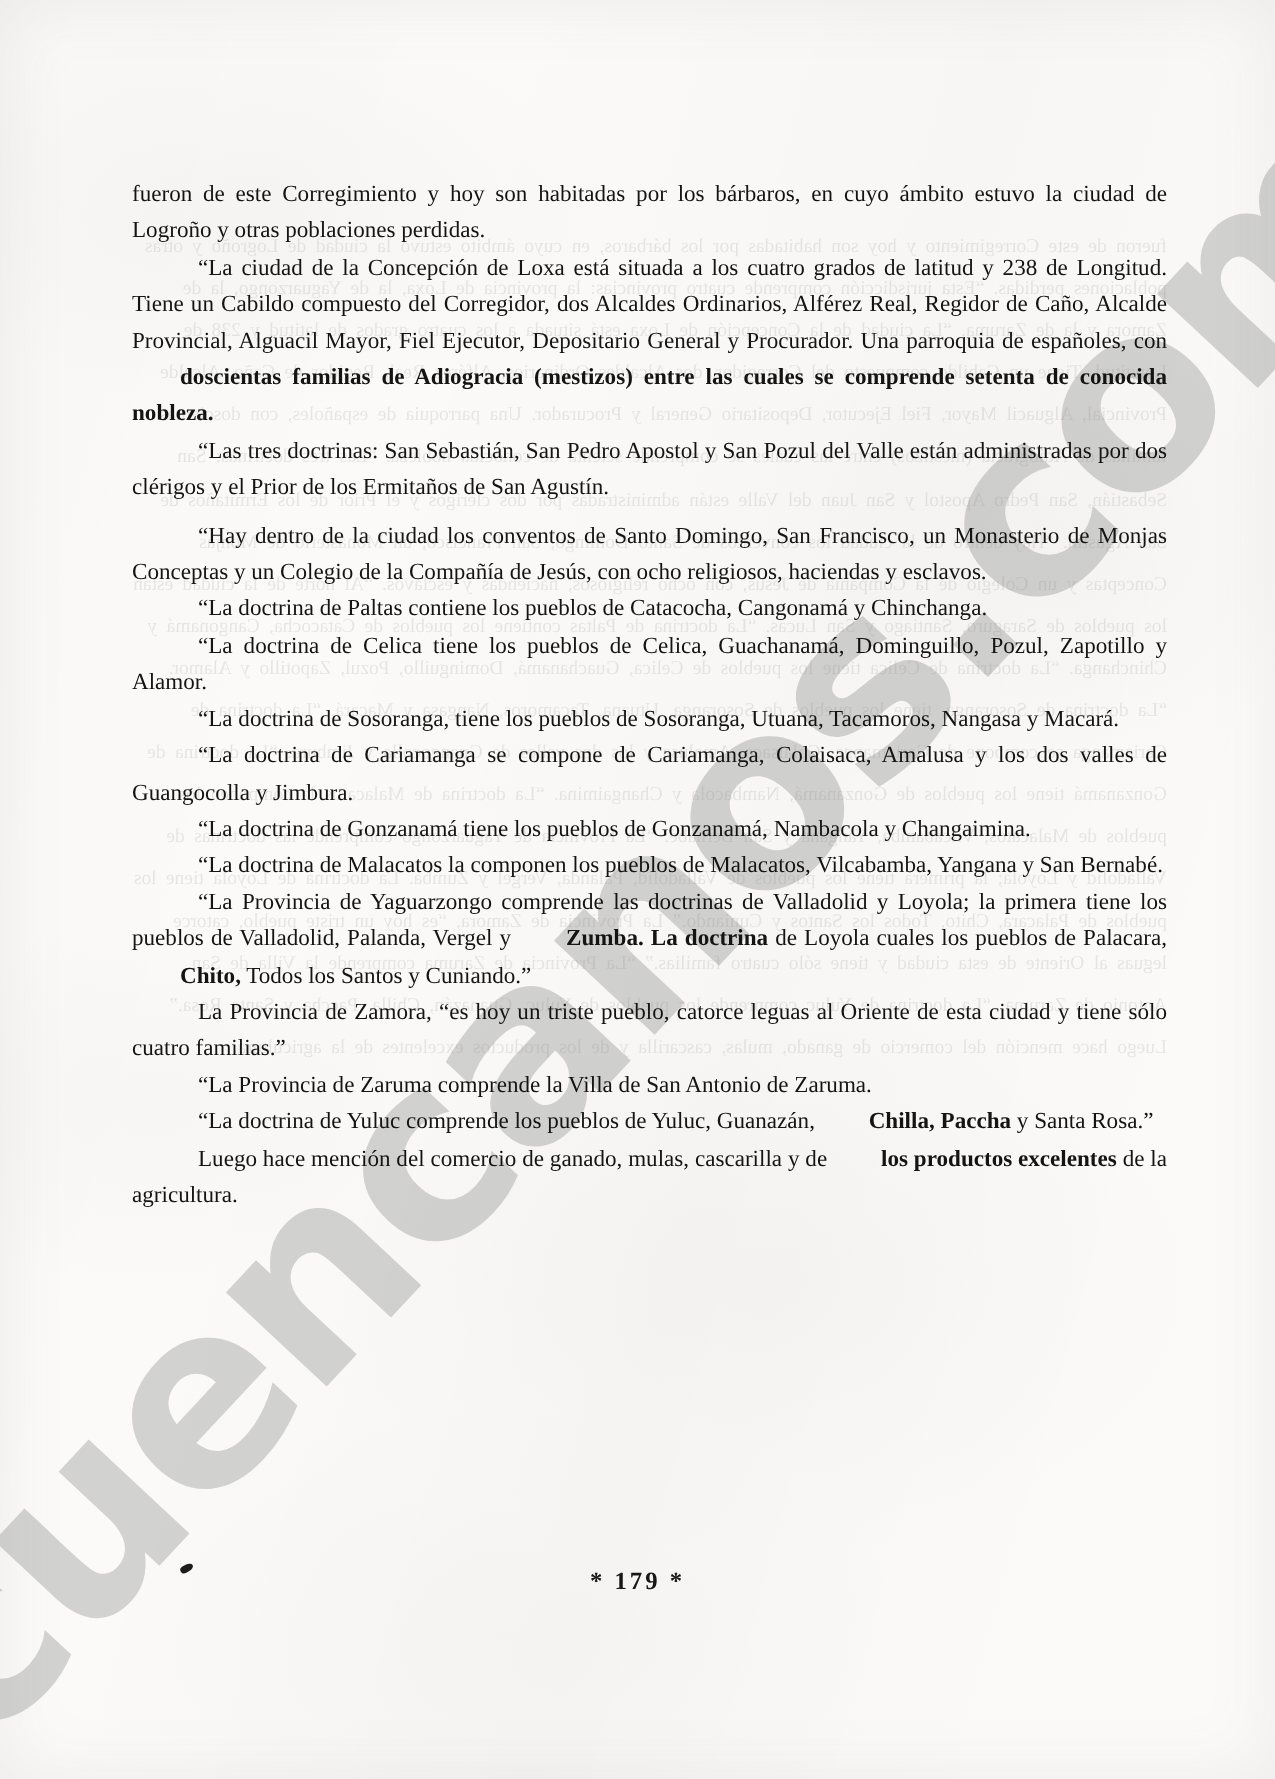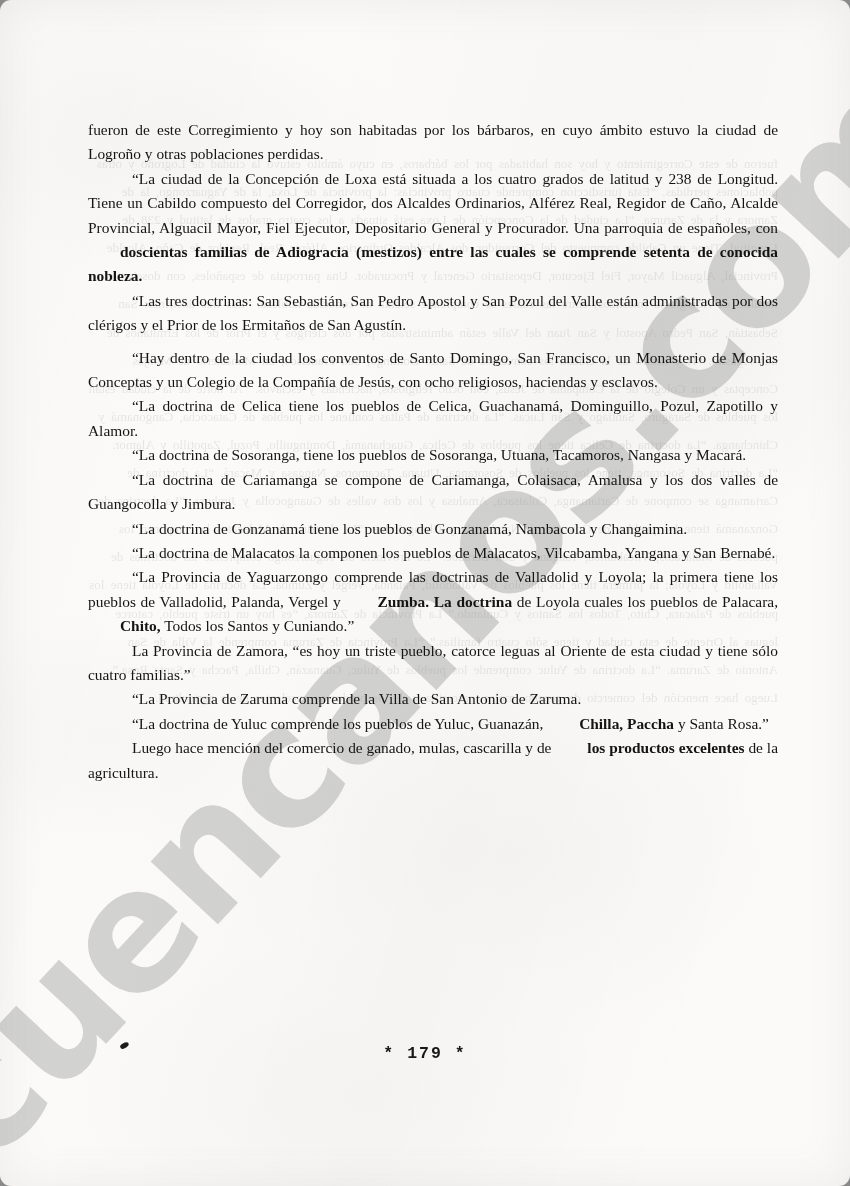--- a/index.html
+++ b/index.html
@@ -7,21 +7,20 @@
     padding: 0;
     background: #8a8a8a;
   }
   .page {
     position: relative;
     width: 850px;
     height: 1186px;
     background: #fbfaf8;
     overflow: hidden;
     font-family: "Liberation Serif", "DejaVu Serif", serif;
-    border-radius: 11px;
   }
   
   .scan-grain {
     position: absolute;
     inset: 0;
     pointer-events: none;
     background:
       radial-gradient(ellipse 340px 190px at 20% 12%, rgba(150,150,150,0.055), rgba(0,0,0,0) 70%),
       radial-gradient(ellipse 300px 230px at 82% 30%, rgba(150,150,150,0.05), rgba(0,0,0,0) 70%),
       radial-gradient(ellipse 420px 260px at 60% 72%, rgba(150,150,150,0.05), rgba(0,0,0,0) 72%),
@@ -86,21 +85,21 @@
   .content p.spaced { margin-top: 8px; }
   .content b { font-weight: 700; margin-left: 32px; }
 
   .page-number {
     position: absolute;
     z-index: 4;
     left: 0;
     right: 0;
     top: 1044px;
     text-align: center;
-    font-family: Liberation Mono, monospace;
+    font-family: Liberation Serif, serif;
     font-weight: 700;
     font-size: 16.5px;
     letter-spacing: 2px;
     color: #171717;
   }
 
   .scan-speck {
     position: absolute;
     z-index: 4;
     left: 120px;
@@ -126,20 +125,21 @@
 
   <div class="bleed-through" id="bleed">fueron de este Corregimiento y hoy son habitadas por los bárbaros, en cuyo ámbito estuvo la ciudad de Logroño y otras poblaciones perdidas.  “Esta jurisdicción comprende cuatro provincias:  la provincia de Loxa, la de Yaguarzongo, la de Zamora y la de Zaruma.  “La ciudad de la Concepción de Loxa está situada a los cuatro grados de latitud y 238 de Longitud.  Tiene un Cabildo compuesto del Corregidor, dos Alcaldes Ordi­narios, Alférez Real, Regidor de Caño, Alcalde Provincial, Alguacil Mayor, Fiel Ejecutor, Depositario General y Procurador.  Una parroquia de españoles, con doscientas familias de Adiogracia (mestizos) entre las cuales se comprende setenta de conocida nobleza.  “Las tres doctrinas:  San Sebastián, San Pedro Apostol y San Juan del Valle están administradas por dos clérigos y el Prior de los Ermitaños de San Agustín.  “Hay dentro de la ciudad los conventos de Santo Domingo, San Francisco, un Monasterio de Monjas Conceptas y un Colegio de la Compañía de Jesús, con ocho religiosos, haciendas y esclavos.  “Al norte de la ciudad están los pueblos de Saraguro, Santiago y San Lucas.  “La doctrina de Paltas contiene los pueblos de Catacocha, Cangonamá y Chinchanga.  “La doctrina de Celica tiene los pueblos de Celica, Guachanamá, Domingui­llo, Pozul, Zapotillo y Alamor.  “La doctrina de Sosoranga, tiene los pueblos de Sosoranga, Utuana, Tacamo­ros, Nangasa y Macará.  “La doctrina de Cariamanga se compone de Cariamanga, Colaisaca, Amalusa y los dos valles de Guangocolla y Jimbura.  “La doctrina de Gonzanamá tiene los pueblos de Gonzanamá, Nambacola y Changaimina.  “La doctrina de Malacatos la componen los pueblos de Malacatos, Vilca­bamba, Yangana y San Bernabé.  “La Provincia de Yaguarzongo comprende las doctrinas de Valladolid y Lo­yola; la primera tiene los pueblos de Valladolid, Palanda, Vergel y Zumba.  La doc­trina de Loyola tiene los pueblos de Palacara, Chito, Todos los Santos y Cuniando.”  La Provincia de Zamora, “es hoy un triste pueblo, catorce leguas al Oriente de esta ciudad y tiene sólo cuatro familias.”  “La Provincia de Zaruma comprende la Villa de San Antonio de Zaruma.  “La doctrina de Yuluc comprende los pueblos de Yuluc, Guanazán, Chilla, Paccha y Santa Rosa.”  Luego hace mención del comercio de ganado, mulas, cascarilla y de los productos excelentes de la agricultura.</div>
 
   <div class="watermark">cuencanos.com</div>
 
   <div class="content" id="body-column">
       <p class="noindent"><span>fueron de este Corregimiento y hoy son habitadas por los bárbaros, en cuyo ámbito estuvo la ciudad de Logroño y otras poblaciones perdidas.</span></p>
       <p><span>“La ciudad de la Concepción de Loxa está situada a los cuatro grados de latitud y 238 de Longitud.  Tiene un Cabildo compuesto del Corregidor, dos Alcaldes Ordi­narios, Alférez Real, Regidor de Caño, Alcalde Provincial, Alguacil Mayor, Fiel Ejecutor, Depositario General y Procurador.  Una parroquia de españoles, con </span><b>doscientas familias de Adiogracia (mestizos) entre las cuales se comprende setenta de conocida nobleza.</b></p>
       <p><span>“Las tres doctrinas:  San Sebastián, San Pedro Apostol y San Pozul del Valle están administradas por dos clérigos y el Prior de los Ermitaños de San Agustín.</span></p>
       <p class="spaced"><span>“Hay dentro de la ciudad los conventos de Santo Domingo, San Francisco, un Monasterio de Monjas Conceptas y un Colegio de la Compañía de Jesús, con ocho religiosos, haciendas y esclavos.</span></p>
+      <p><span>“La doctrina de Paltas contiene los pueblos de Catacocha, Cangonamá y Chinchanga.</span></p>
       <p><span>“La doctrina de Celica tiene los pueblos de Celica, Guachanamá, Domingui­llo, Pozul, Zapotillo y Alamor.</span></p>
       <p><span>“La doctrina de Sosoranga, tiene los pueblos de Sosoranga, Utuana, Tacamo­ros, Nangasa y Macará.</span></p>
       <p><span>“La doctrina de Cariamanga se compone de Cariamanga, Colaisaca, Amalusa y los dos valles de Guangocolla y Jimbura.</span></p>
       <p><span>“La doctrina de Gonzanamá tiene los pueblos de Gonzanamá, Nambacola y Changaimina.</span></p>
       <p><span>“La doctrina de Malacatos la componen los pueblos de Malacatos, Vilca­bamba, Yangana y San Bernabé.</span></p>
       <p><span>“La Provincia de Yaguarzongo comprende las doctrinas de Valladolid y Lo­yola; la primera tiene los pueblos de Valladolid, Palanda, Vergel y </span><b>Zumba.  La doc­trina</b><span> de Loyola cuales los pueblos de Palacara, </span><b>Chito,</b><span> Todos los Santos y Cuniando.”</span></p>
       <p><span>La Provincia de Zamora, “es hoy un triste pueblo, catorce leguas al Oriente de esta ciudad y tiene sólo cuatro familias.”</span></p>
       <p><span>“La Provincia de Zaruma comprende la Villa de San Antonio de Zaruma.</span></p>
       <p><span>“La doctrina de Yuluc comprende los pueblos de Yuluc, Guanazán, </span><b>Chilla, Paccha</b><span> y Santa Rosa.”</span></p>
       <p><span>Luego hace mención del comercio de ganado, mulas, cascarilla y de </span><b>los productos excelentes</b><span> de la agricultura.</span></p>

